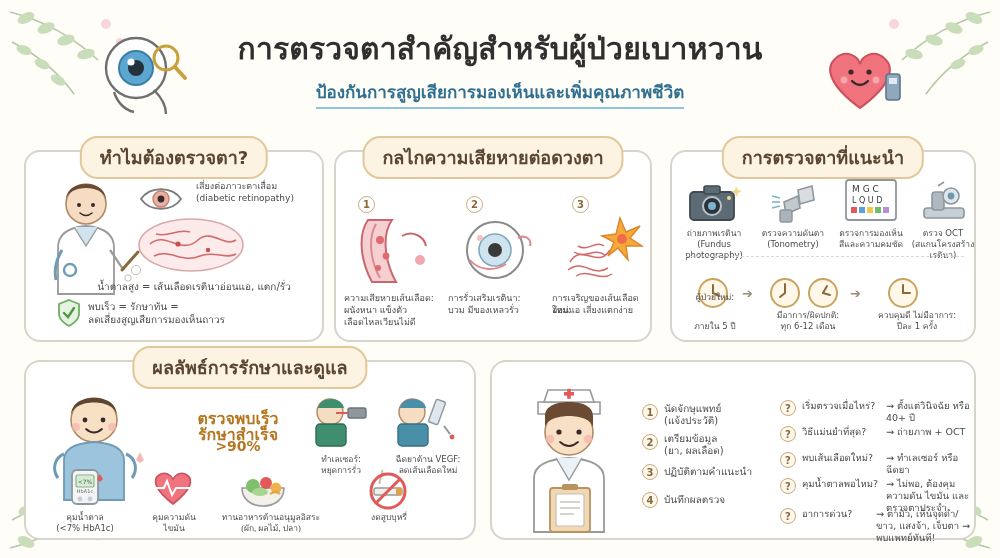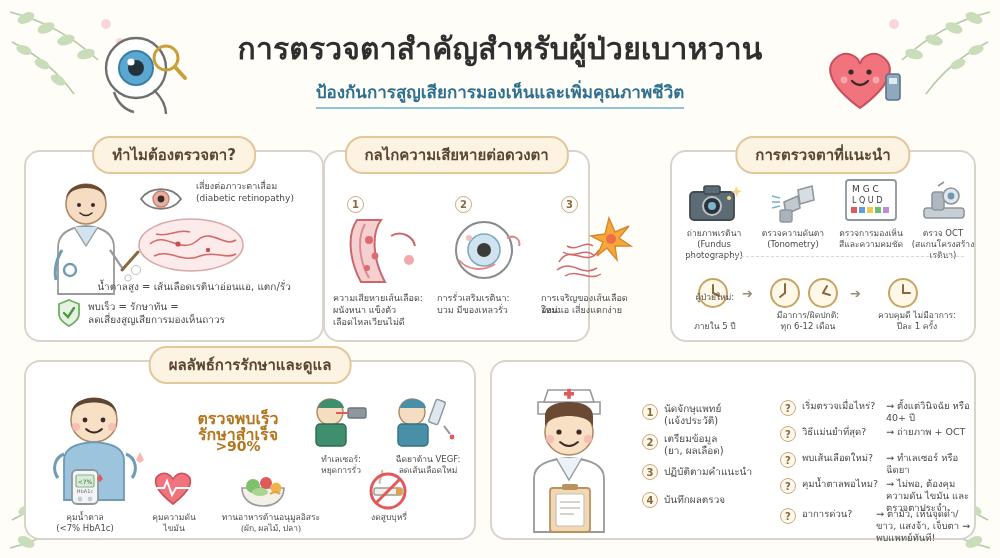--- a/index.html
+++ b/index.html
@@ -50,28 +50,28 @@
     position: absolute;
     background: #ffffff;
     border: 2px solid #d9d4cb;
     border-radius: 16px;
   }
   .panel-title {
     position: absolute;
     background: #fdf3e3;
     border: 2px solid #e2c79b;
     border-radius: 18px;
-    font-size: 15px; font-weight: bold; color: #5a4630;
+    font-size: 18px; font-weight: bold; color: #5a4630;
     padding: 5px 18px;
     white-space: nowrap;
     top: -16px;
     left: 50%; transform: translateX(-50%);
   }
   .p-why   { left: 24px;  top: 150px; width: 300px; height: 192px; }
-  .p-mech  { left: 323px; top: 150px; width: 267px; height: 192px; }
+  .p-mech  { left: 334px; top: 150px; width: 318px; height: 192px; }
   .p-rec   { left: 670px; top: 150px; width: 306px; height: 192px; }
   .p-out   { left: 24px;  top: 360px; width: 452px; height: 180px; }
   .p-faq   { left: 490px; top: 360px; width: 486px; height: 180px; }
 
   
   .t { position: absolute; font-size: 10px; line-height: 13px; color: #4a4a4a; }
   .t-c { text-align: center; }
   .small { font-size: 9px; line-height: 12px; }
   .tiny { font-size: 8.5px; line-height: 11px; }
 

